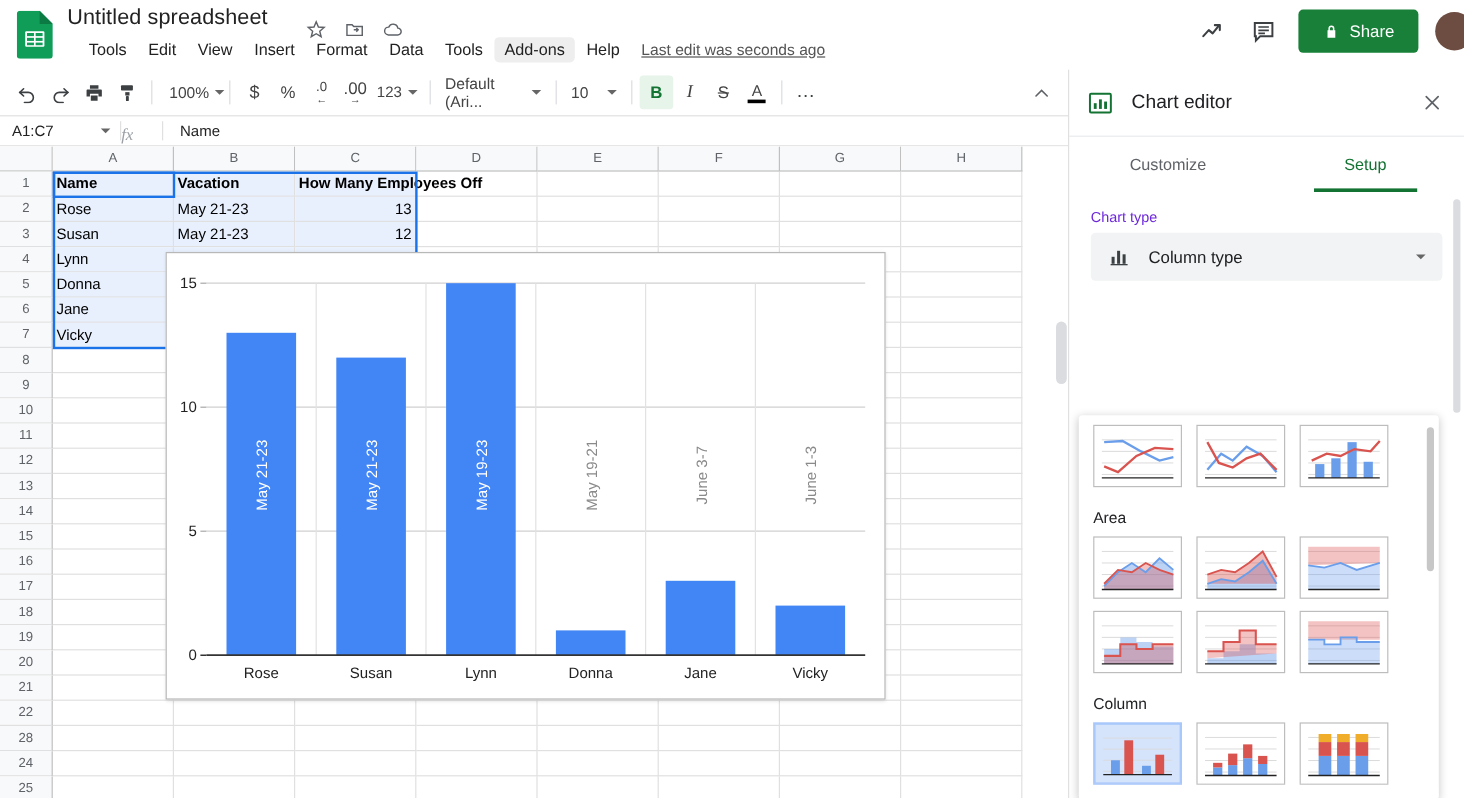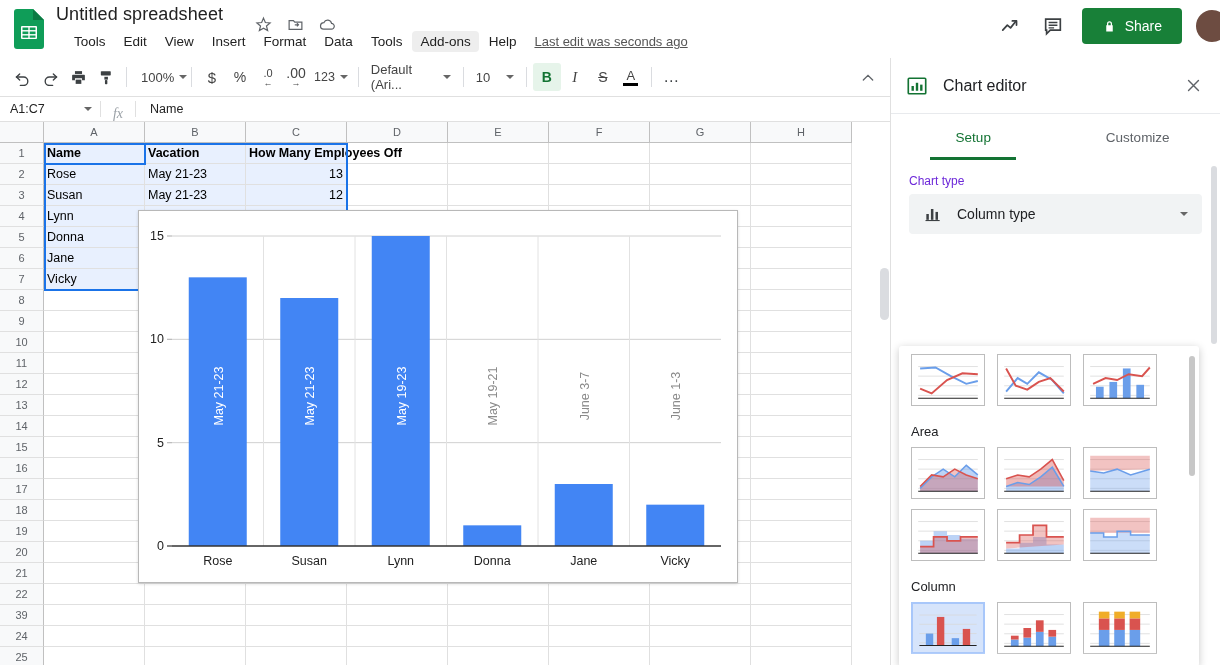--- a/index.html
+++ b/index.html
@@ -63,21 +63,21 @@
                   display:flex;align-items:center;justify-content:center;cursor:pointer; }
 
   
   .formulabar {
     position:absolute; left:0; top:96px; width:890px; height:26px;
     border-top:1px solid #e0e0e0; border-bottom:1px solid #e0e0e0;
     display:flex; align-items:center; background:#fff;
   }
   .namebox { width:100px; display:flex; align-items:center; justify-content:space-between;
              padding:0 8px 0 10px; font-size:12.5px; color:#222; cursor:pointer; }
-  .fx { width:36px; text-align:center; font-style:italic; color:#9aa0a6; font-size:14px;
+  .fx { width:36px; text-align:left; font-style:italic; color:#9aa0a6; font-size:14px;
         font-family:"Liberation Serif", serif; border-left:1px solid #e0e0e0; border-right:1px solid #e0e0e0;
         line-height:26px; height:16px;}
   .fcontent { padding-left:14px; font-size:12.5px; color:#222; }
 
   
   .gridwrap { position:absolute; left:0; top:122px; width:890px; height:543px; overflow:hidden; background:#fff; }
   .corner { position:absolute; left:0; top:0; width:44px; height:21px; background:#f8f9fa; border-right:1px solid #c0c0c0; border-bottom:1px solid #c0c0c0;}
   .colhead { position:absolute; left:44px; top:0; height:21px; display:flex; }
   .colcell {
     height:21px; background:#f8f9fa; border-right:1px solid #c0c0c0; border-bottom:1px solid #c0c0c0;
@@ -343,21 +343,21 @@
         <div class="rowcell">13</div>
         <div class="rowcell">14</div>
         <div class="rowcell">15</div>
         <div class="rowcell">16</div>
         <div class="rowcell">17</div>
         <div class="rowcell">18</div>
         <div class="rowcell">19</div>
         <div class="rowcell">20</div>
         <div class="rowcell">21</div>
         <div class="rowcell">22</div>
-        <div class="rowcell">39</div>
+        <div class="rowcell">28</div>
         <div class="rowcell">24</div>
         <div class="rowcell">25</div>
       </div>
     <div class="cellarea" id="cellarea">
         <div class="gridrow">
           <div class="cell sel bold" style="width: 101px;">Name</div>
           <div class="cell sel bold" style="width: 101px;">Vacation</div>
           <div class="cell sel bold" style="width: 101px; overflow: visible;">How Many Employees Off</div>
           <div class="cell" style="width: 101px;"></div>
           <div class="cell" style="width: 101px;"></div>
@@ -674,22 +674,22 @@
       </span>
       <span class="panel-title">Chart editor</span>
       <span class="panel-close">
         <svg width="17" height="17" viewBox="0 0 24 24" stroke="#5f6368" stroke-width="2" stroke-linecap="round">
           <path d="M5 5l14 14M19 5L5 19"></path>
         </svg>
       </span>
     </div>
 
     <div class="tabs">
+      <div class="tab">Customize</div>
       <div class="tab active">Setup</div>
-      <div class="tab">Customize</div>
     </div>
 
     <div class="panel-body">
       <div class="field-label">Chart type</div>
       <div class="select-box">
         <span class="sb-icon">
           <svg width="20" height="20" viewBox="0 0 24 24" fill="#3c4043">
             <rect x="4" y="12" width="3" height="7"></rect>
             <rect x="9.5" y="6" width="3" height="13"></rect>
             <rect x="15" y="9.5" width="3" height="9.5"></rect>

